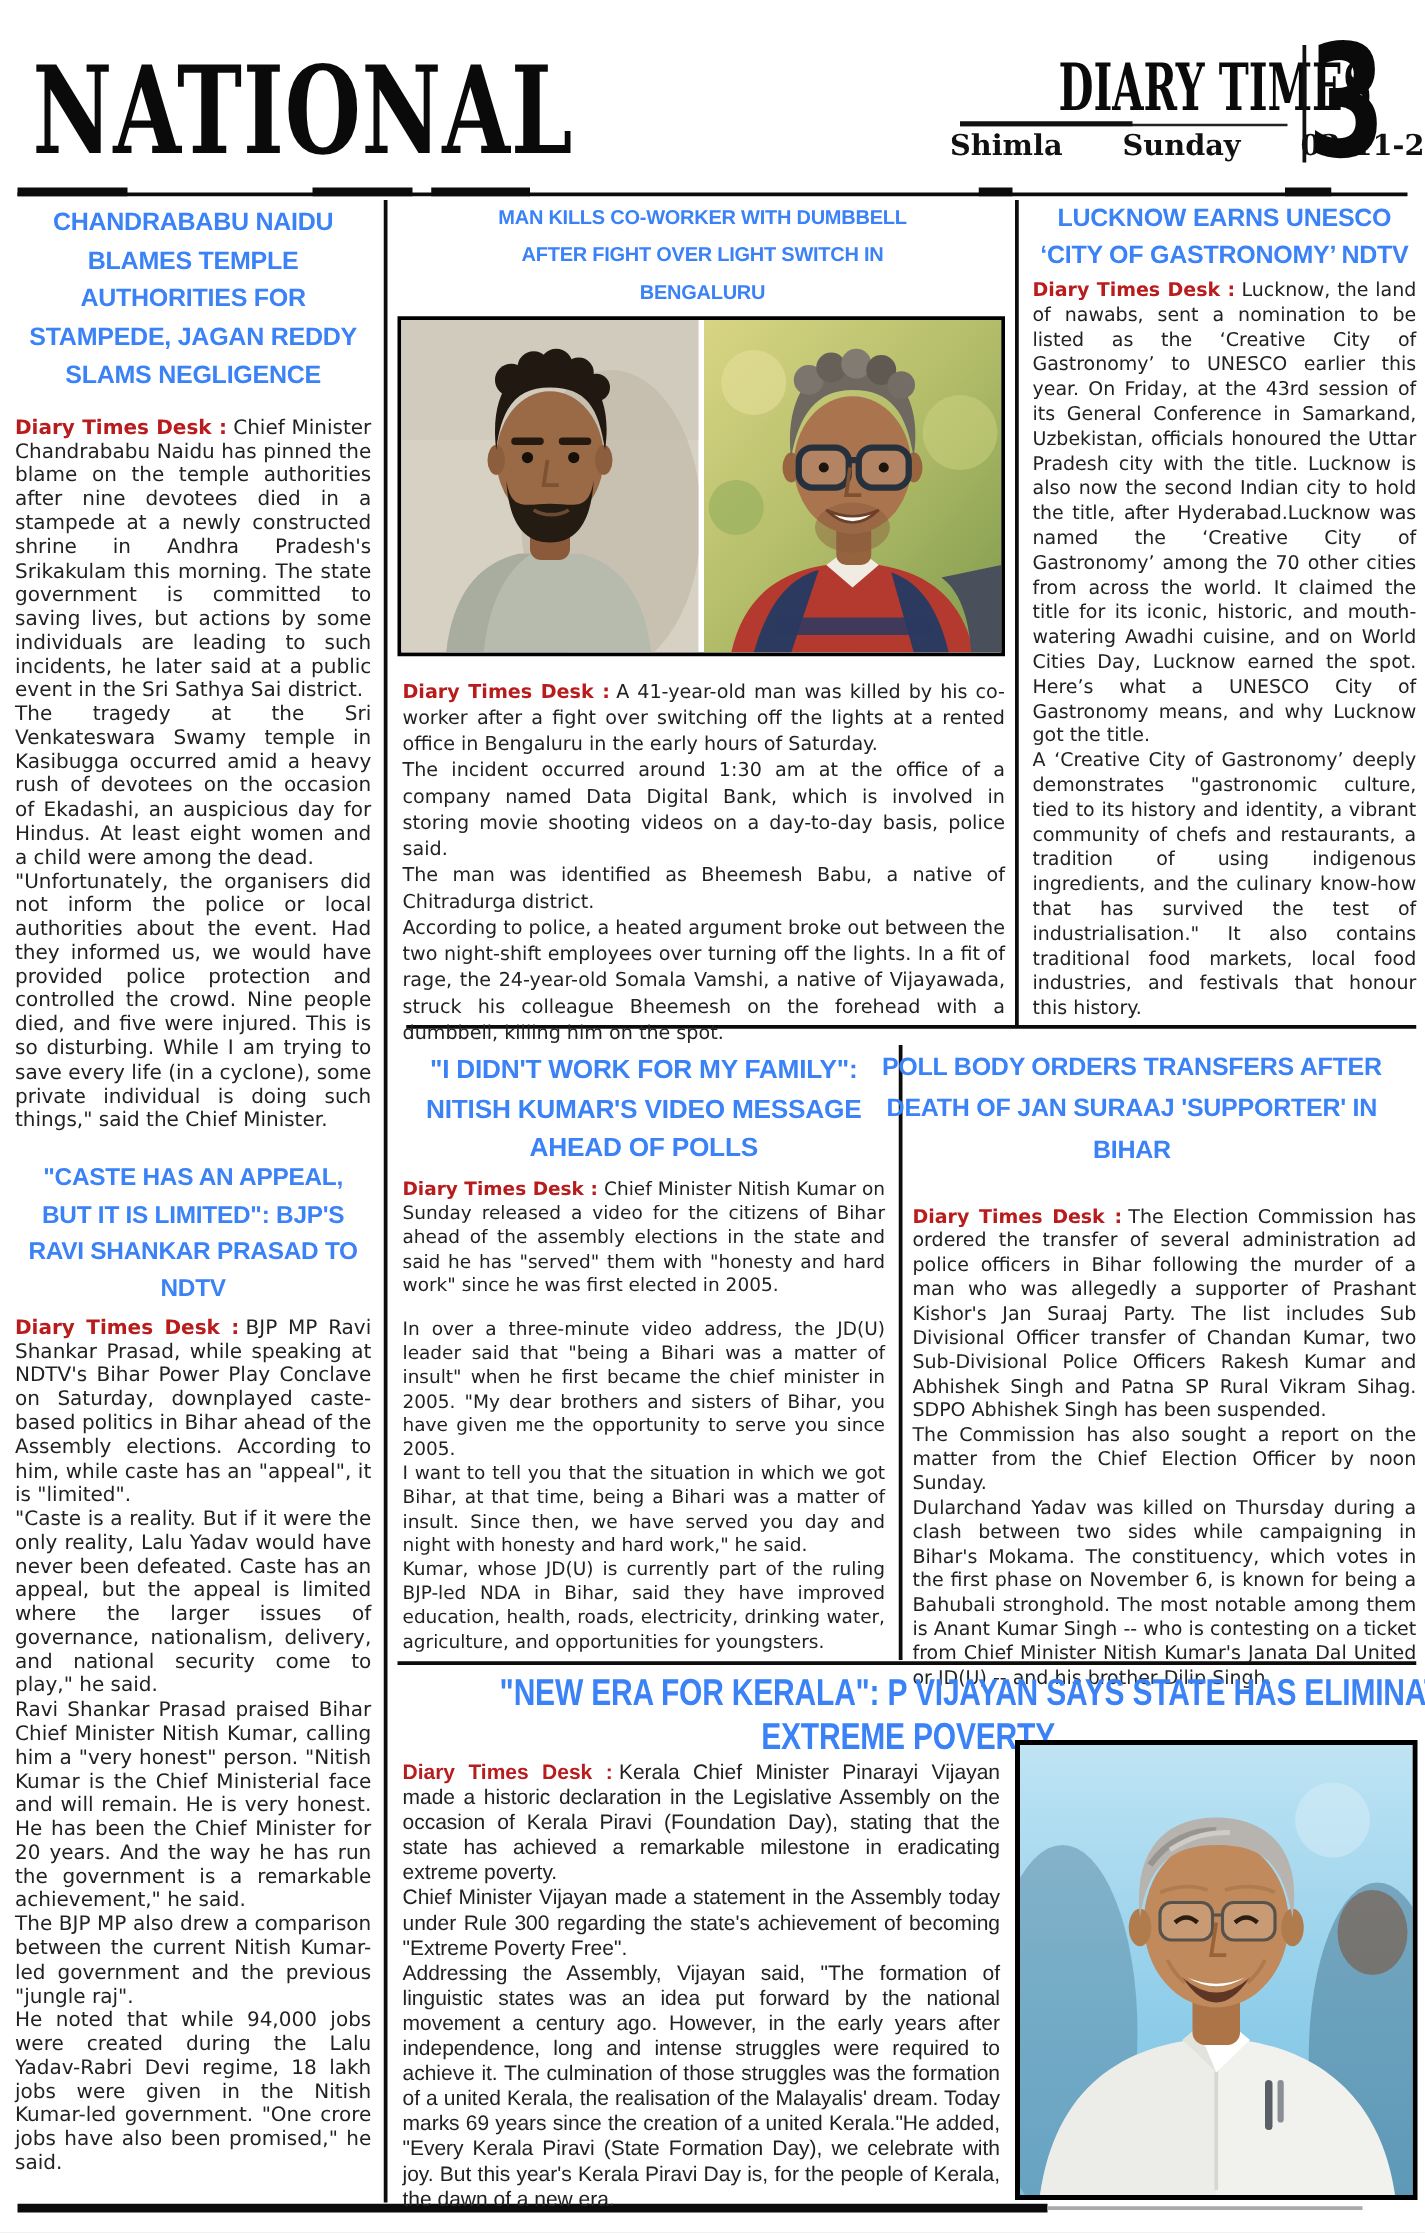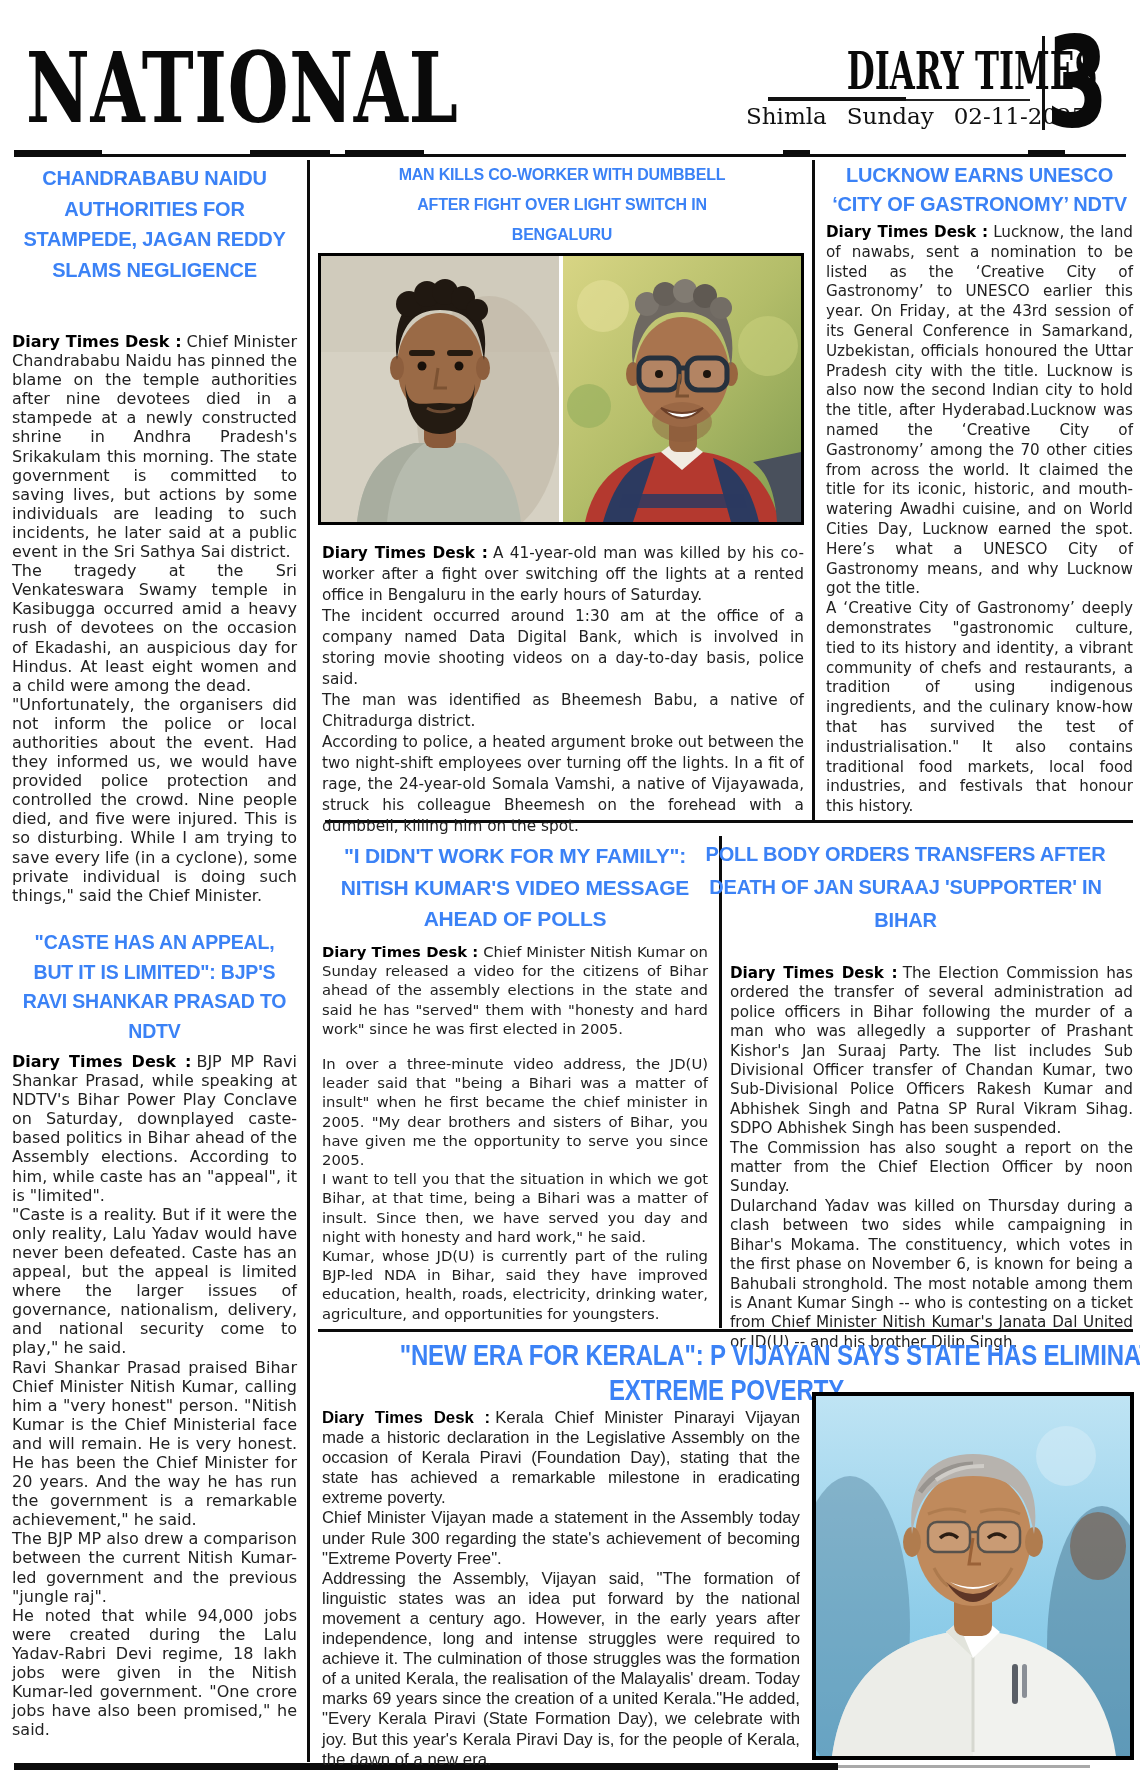--- a/index.html
+++ b/index.html
@@ -11,21 +11,21 @@
   .section-title { position:absolute; left:26px; top:40px; font-family:"DejaVu Serif", serif;
       font-weight:700; font-size:97px; line-height:1; color:#0a0a0a; white-space:nowrap;
       transform:scaleX(0.72); transform-origin:left top; letter-spacing:1px; }
   .paper-name-wrap { position:absolute; left:770px; top:45px; width:266px; text-align:center; }
   .paper-name { display:inline-block; font-family:"DejaVu Serif", serif; font-weight:700;
       font-size:52px; line-height:1; color:#0a0a0a; white-space:nowrap; transform:scaleX(0.62); }
   .paper-underline { position:absolute; left:768px; top:99px; width:262px; height:2px; background:#222; }
   .paper-underline-thick { position:absolute; left:768px; top:97px; width:138px; height:4px; background:#111; }
   .place-date { position:absolute; left:736px; top:103px; width:288px; text-align:center;
       font-family:"DejaVu Serif", serif; font-size:23px; color:#111; white-space:nowrap; }
-  .place-date span { margin:0 10px; }
+  .place-date span { margin:0 24px;font-weight:bold; }
   .masthead-divider { position:absolute; left:1042px; top:36px; width:3px; height:94px; background:#111; }
   .page-number { position:absolute; left:1046px; top:20px; font-family:"DejaVu Sans", sans-serif;
       font-weight:900; font-size:125px; line-height:1; color:#0a0a0a;
       transform:scaleX(0.72); transform-origin:left top; }
 
   
   .hrule { position:absolute; background:#0c0c0c; }
   .vrule { position:absolute; background:#0c0c0c; width:2.5px; }
   .rule-gray { background:#a9a9a9; }
 
@@ -38,21 +38,21 @@
   #hl-dumbbell { left:320px; top:160px;  width:484px; font-size:16px; line-height:30px; }
   #hl-nitish   { left:322px; top:840px;  width:386px; font-size:21px;   line-height:31.5px; }
   #hl-lucknow  { left:826px; top:161px;  width:307px; font-size:20px;   line-height:28.5px; }
   #hl-poll     { left:704px; top:838px;  width:403px; font-size:20px;   line-height:33px; }
   #hl-kerala   { left:318px; top:1337px; width:817px; font-size:30px;   line-height:35px; }
   #hl-kerala .hl-line { transform:scaleX(0.8); }
 
   
   .body-copy { position:absolute; text-align:justify; color:#222; }
   .body-copy .para, .body-copy .lead { margin:0; text-align:justify; }
-  .desk { font-weight:700; color:#000000; margin-right:5px; }
+  .desk { font-weight:700; color:#b91c1c; margin-right:5px; }
   #bd-naidu    { left:12px;  top:332px;  width:285px; font-size:16px;   line-height:19.1px; }
   #bd-caste    { left:12px;  top:1052px; width:285px; font-size:16px;   line-height:19.1px; }
   #bd-dumbbell { left:322px; top:543px;  width:482px; font-size:15.3px; line-height:21px; }
   #bd-nitish   { left:322px; top:942px;  width:386px; font-size:14.8px; line-height:19.2px; }
   #bd-nitish .lead { margin-bottom:16px; }
   #bd-lucknow  { left:826px; top:223px;  width:307px; font-size:15.2px; line-height:19.8px; }
   #bd-poll     { left:730px; top:964px;  width:403px; font-size:15.2px; line-height:19.4px; }
   #bd-kerala   { left:322px; top:1408px; width:478px; font-size:16.8px; line-height:20.1px;
                  font-family:"Liberation Sans", sans-serif; }
 
@@ -93,20 +93,21 @@
   <div class="vrule" style="left:812px; top:160px; height:660px;"></div>
   <div class="vrule" style="left:719px; top:836px; height:492px;"></div>
 
   <div class="hrule" style="left:325px; top:820px;  width:808px; height:2.5px;"></div>
   <div class="hrule" style="left:318px; top:1329px; width:815px; height:3px;"></div>
   <div class="hrule" style="left:14px;  top:1763px; width:824px; height:7px;"></div>
   <div class="hrule rule-gray" style="left:838px; top:1765px; width:252px; height:3px;"></div>
 
   <div class="headline" id="hl-naidu">
       <div class="hl-line">CHANDRABABU NAIDU</div>
+      <div class="hl-line">BLAMES TEMPLE</div>
       <div class="hl-line">AUTHORITIES FOR</div>
       <div class="hl-line">STAMPEDE, JAGAN REDDY</div>
       <div class="hl-line">SLAMS NEGLIGENCE</div>
     </div>
   <div class="body-copy" id="bd-naidu">
     <p class="lead">
       <b class="desk">Diary Times Desk :</b><span>Chief Minister Chandrababu Naidu has pinned the blame on the temple authorities after nine devotees died in a stampede at a newly constructed shrine in Andhra Pradesh's Srikakulam this morning. The state government is committed to saving lives, but actions by some individuals are leading to such incidents, he later said at a public event in the Sri Sathya Sai district.</span>
     </p>
     <div>
         <div class="para">The tragedy at the Sri Venkateswara Swamy temple in Kasibugga occurred amid a heavy rush of devotees on the occasion of Ekadashi, an auspicious day for Hindus. At least eight women and a child were among the dead.</div>

